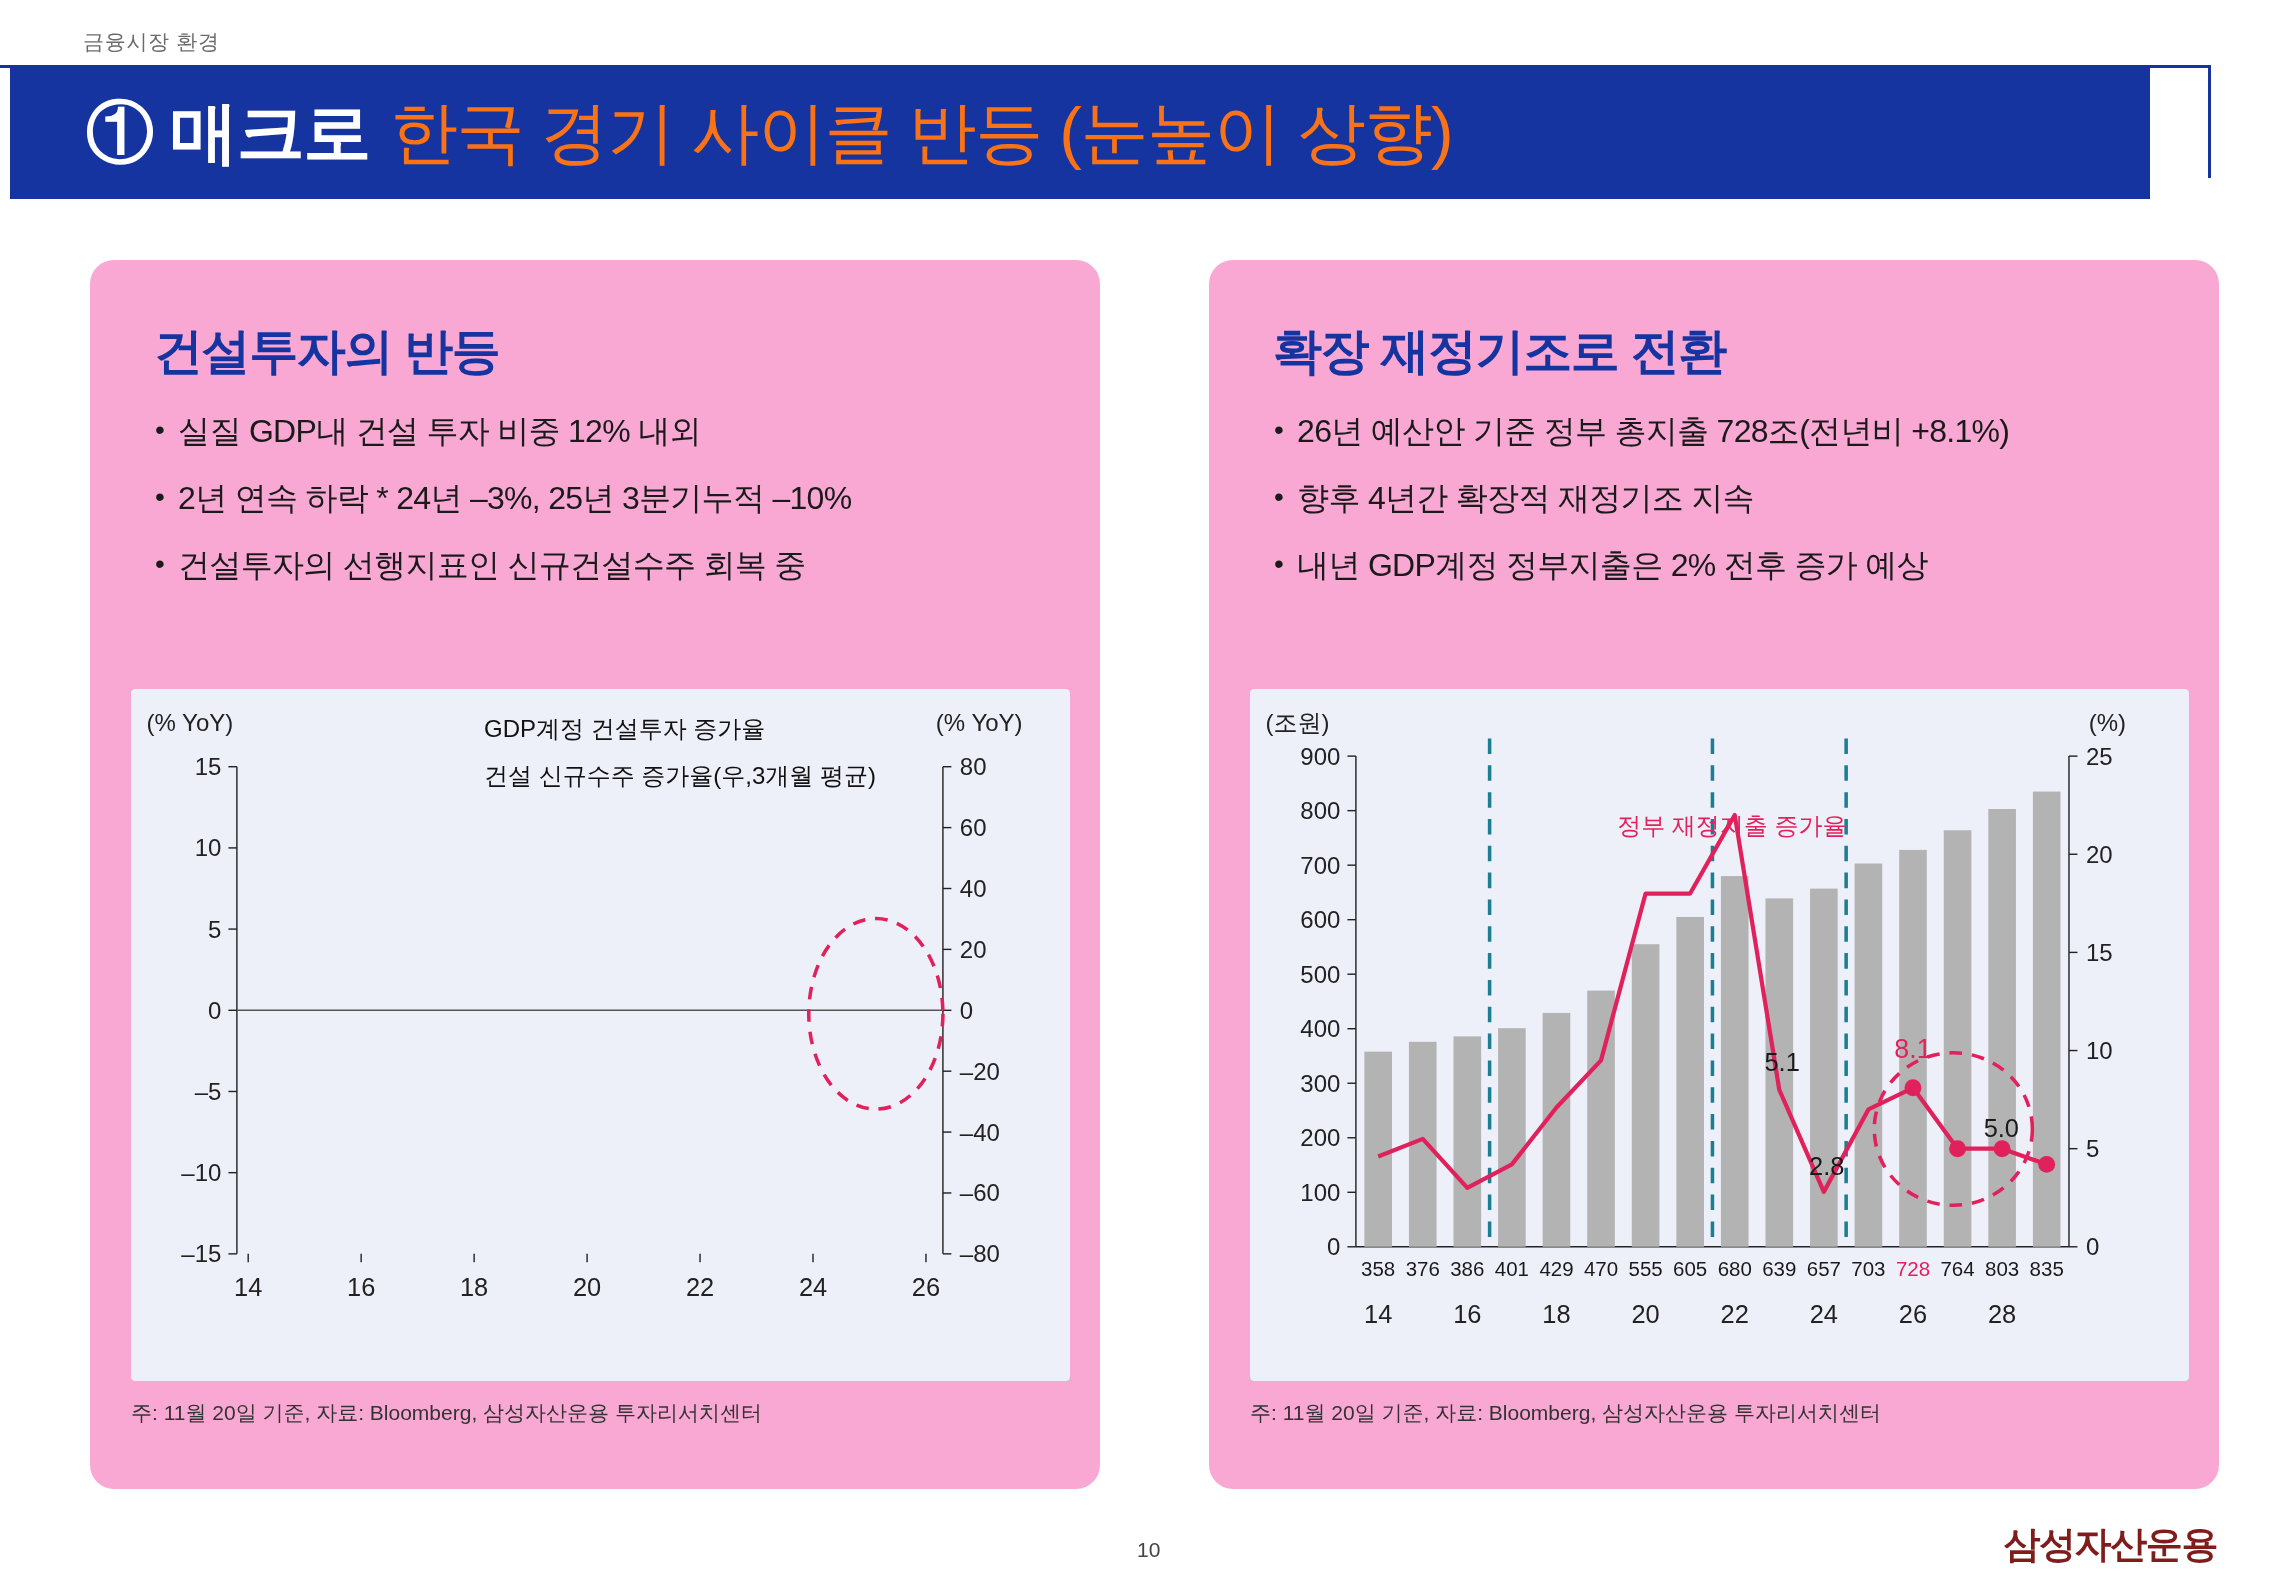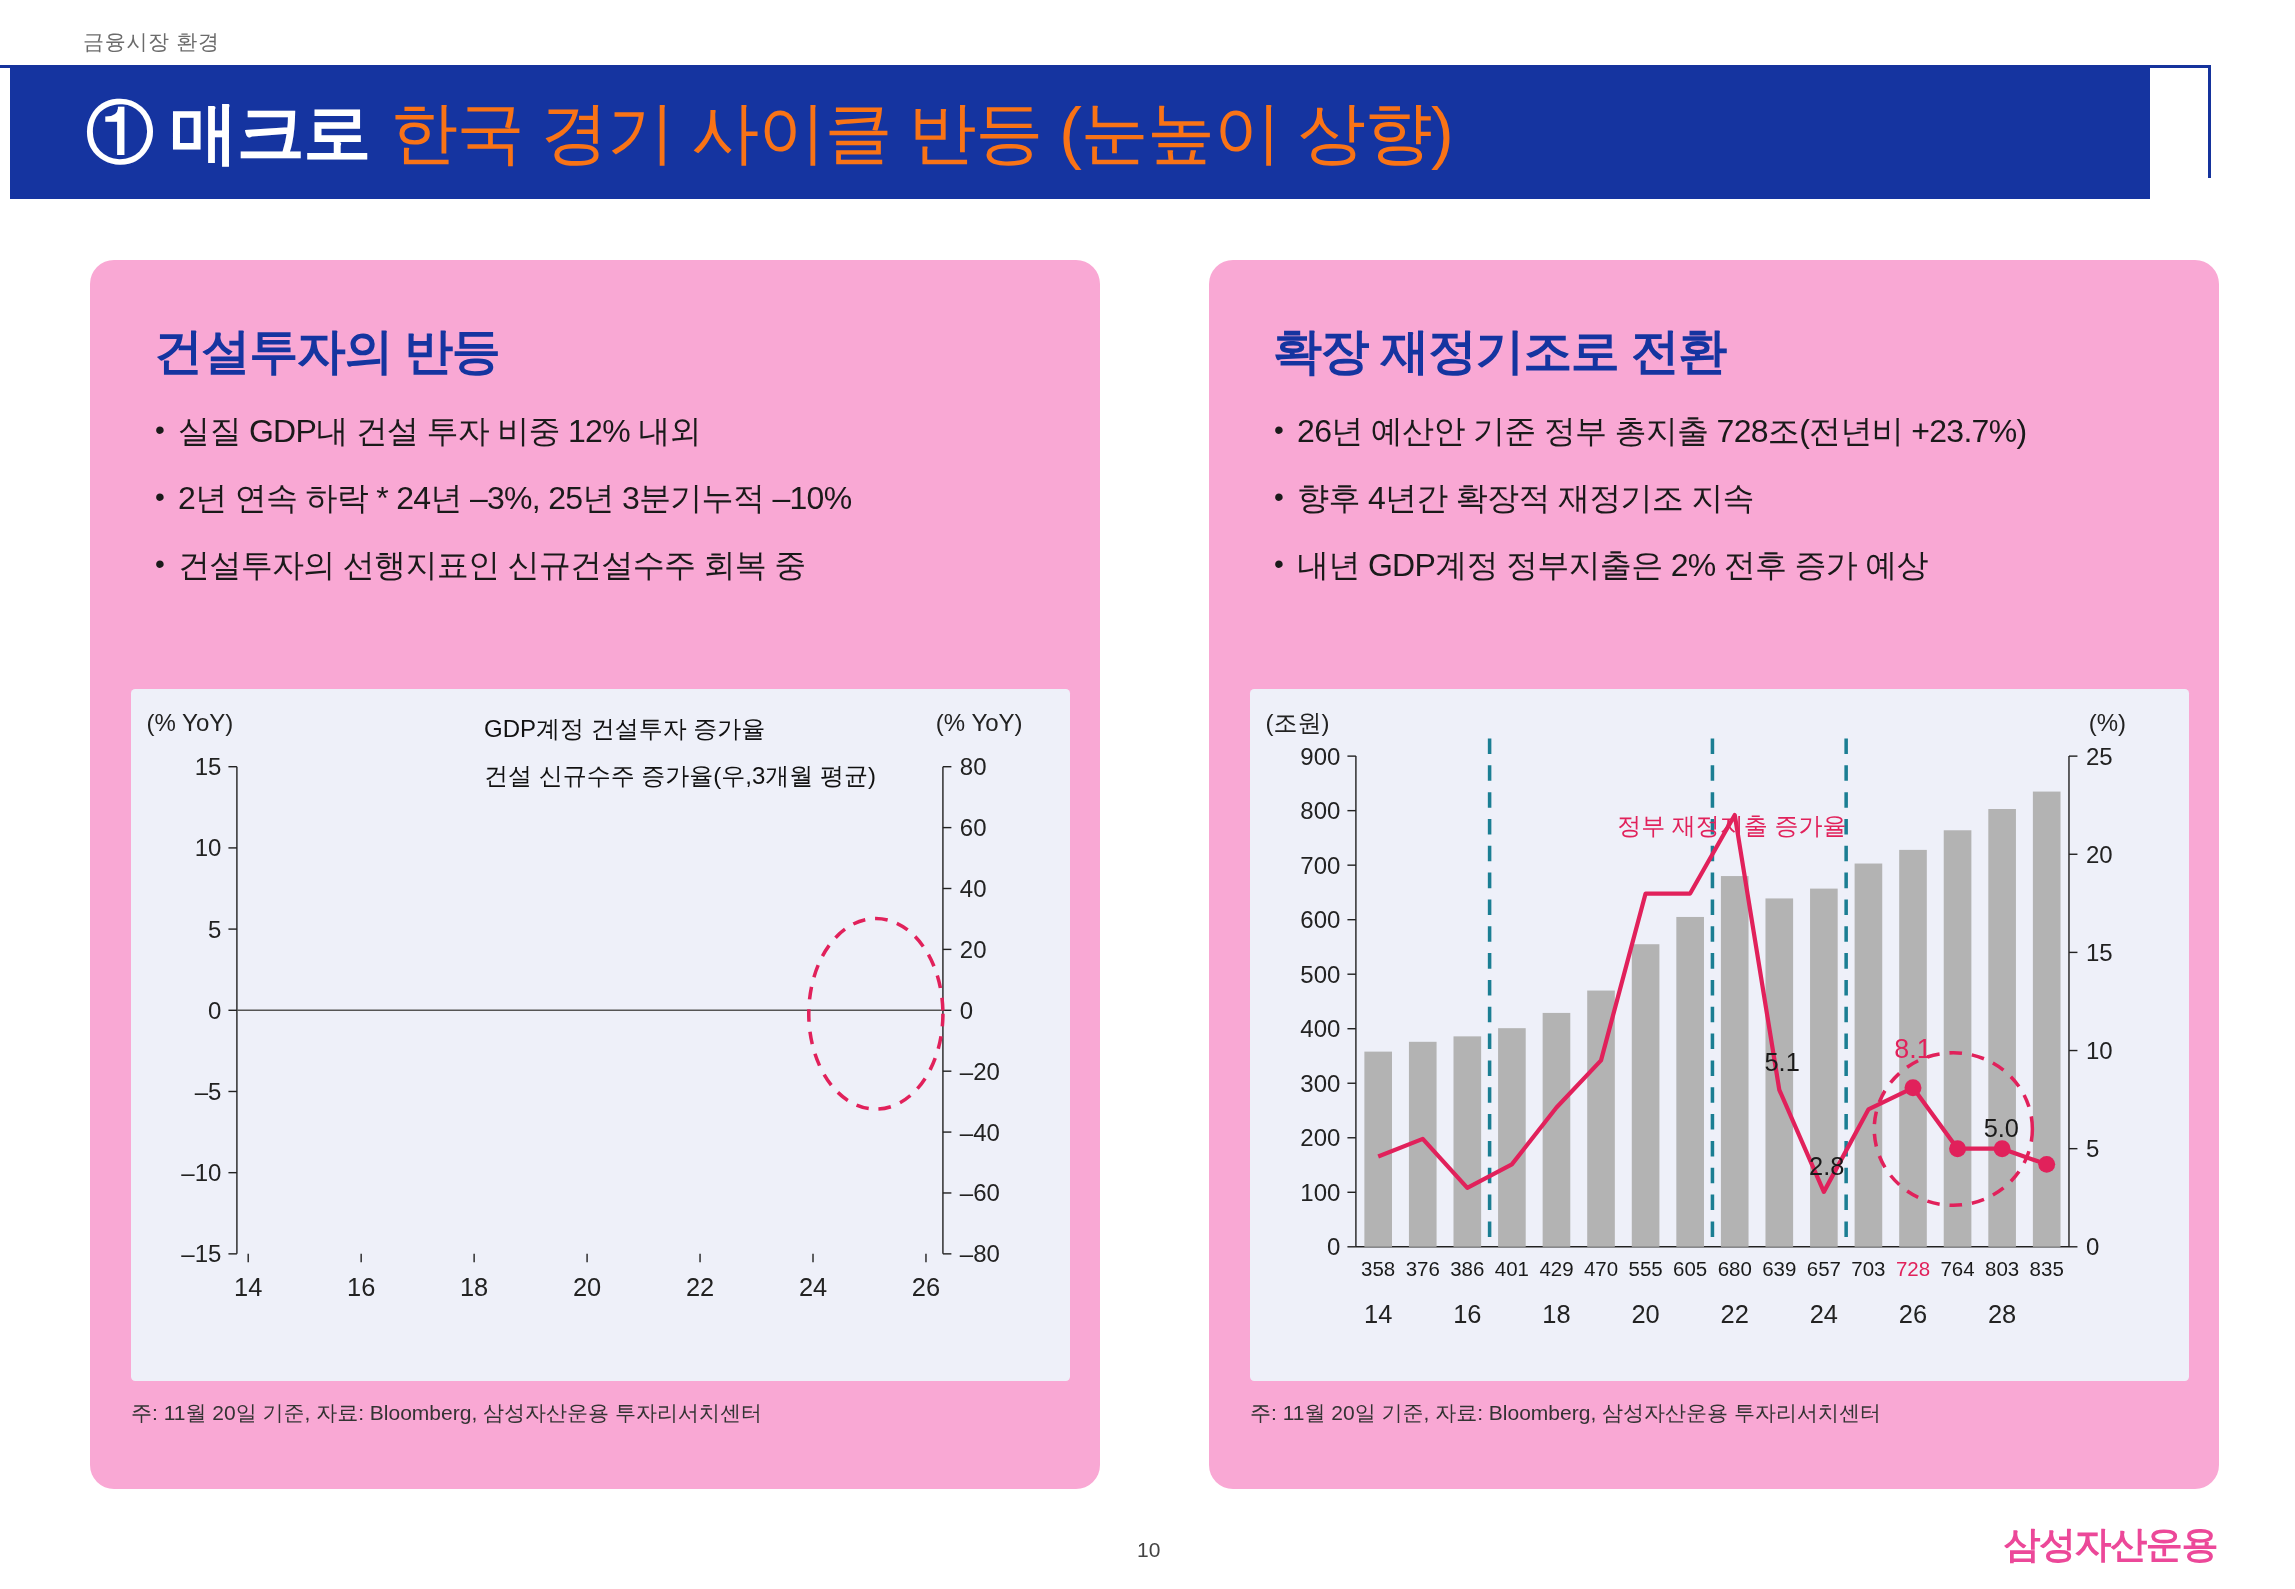--- a/index.html
+++ b/index.html
@@ -59,21 +59,21 @@
     font-size:21px; color:#333333;
   }
   svg { display:block; }
   
   .page-num {
     position:absolute; left:1137px; top:1538px;
     font-size:21px; color:#444444;
   }
   .logo {
     position:absolute; right:78px; top:1520px;
-    font-size:37px; font-weight:bold; color:#ec4899; letter-spacing:-1.4px;
+    font-size:37px; font-weight:bold; color:#7f1d1d; letter-spacing:-1.4px;
   }
 </style>
 </head>
 <body>
 
 <div class="eyebrow">금융시장 환경</div>
 <div class="hdr-rule"></div>
 <div class="hdr-rule-v"></div>
 <div class="title-bar">
   <span class="t1">① 매크로</span>
@@ -160,21 +160,21 @@
       </svg>
   </div>
   <div class="panel-note">주: 11월 20일 기준, 자료: Bloomberg, 삼성자산운용 투자리서치센터</div>
 </div>
 
 <div class="card right">
   <div class="card-title">확장 재정기조로 전환</div>
   <div class="bullets">
     <div class="bullet">
         <span class="dot">•</span>
-        <span>26년 예산안 기준 정부 총지출 728조(전년비 +23.7%)</span>
+        <span>26년 예산안 기준 정부 총지출 728조(전년비 +8.1%)</span>
       </div>
     <div class="bullet">
         <span class="dot">•</span>
         <span>향후 4년간 확장적 재정기조 지속</span>
       </div>
     <div class="bullet">
         <span class="dot">•</span>
         <span>내년 GDP계정 정부지출은 2% 전후 증가 예상</span>
       </div>
   </div>

